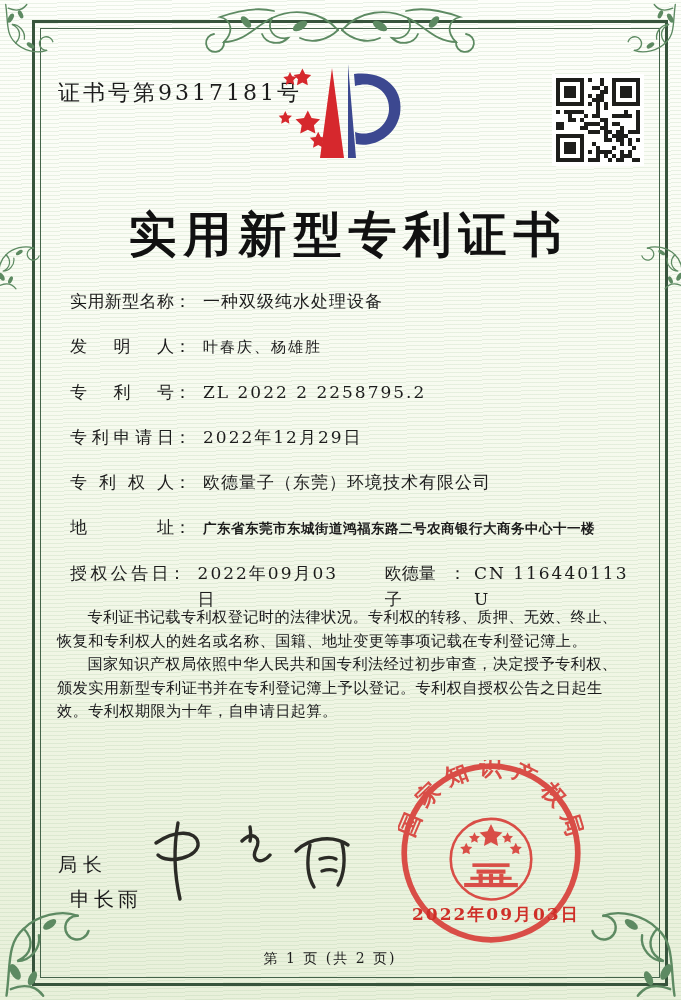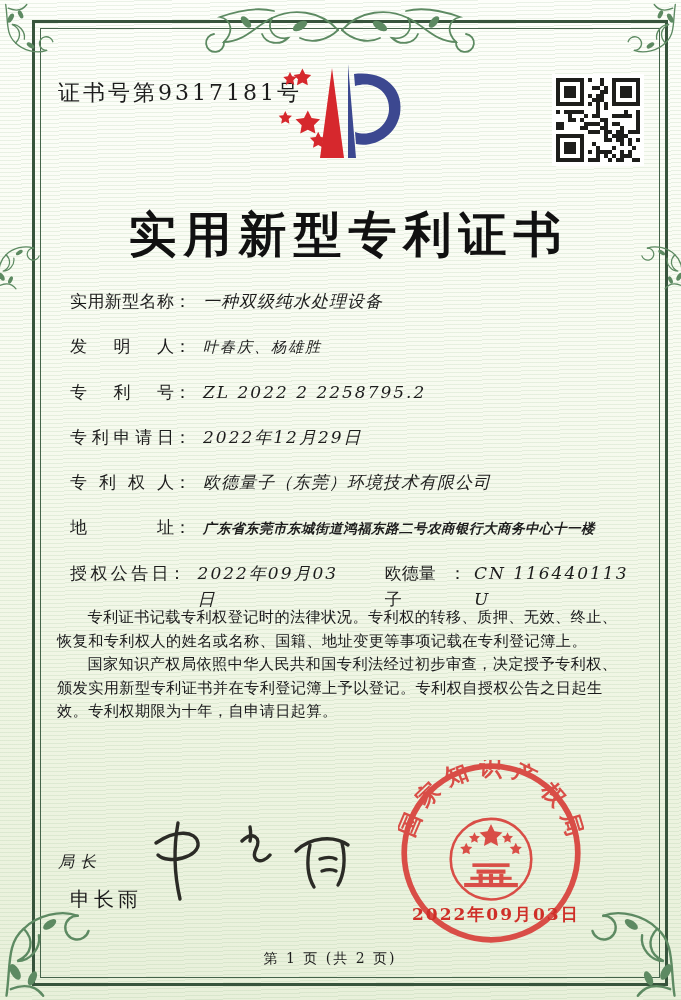--- a/index.html
+++ b/index.html
@@ -18,34 +18,34 @@
   .cert-no{position:absolute;left:58px;top:78px;font-size:22px;letter-spacing:3px;}
   .logo{position:absolute;left:270px;top:60px;}
   .qr{position:absolute;left:552px;top:74px;width:92px;height:92px;background:#fff;}
   .title{position:absolute;left:8px;top:203px;width:100%;text-align:center;
          font-size:48px;font-weight:700;letter-spacing:7px;color:#111;}
 
   .fields{position:absolute;left:58px;top:288px;width:572px;margin-left:12px;}
   .row{display:flex;align-items:baseline;line-height:26px;margin-bottom:19px;font-size:17px;}
   .lbl{display:inline-block;width:104px;text-align:justify;text-align-last:justify;white-space:nowrap;}
   .colon{margin-right:12px;}
-  .val{letter-spacing:1px;font-style:italic;}
+  .val{letter-spacing:1px;}
   .val-name{font-size:15px;letter-spacing:2px;}
   .val-num{letter-spacing:2px;}
   .val-addr{font-size:13.5px;font-weight:700;letter-spacing:0.5px;}
   .pair2{margin-left:36px;display:flex;align-items:baseline;}
   .pair2 .colon{margin-right:8px;}
 
   .paras{position:absolute;left:57px;top:606px;width:570px;font-size:15.2px;line-height:23.5px;color:#18181a;}
   .paras p{margin:0;text-indent:2em;letter-spacing:0.4px;}
 
   .seal{position:absolute;left:398px;top:760px;width:186px;height:186px;opacity:0.93;}
   .seal-date{position:absolute;left:412px;top:903px;width:180px;font-size:17px;font-weight:700;
              color:#cf2f28;letter-spacing:2px;white-space:nowrap;}
-  .sig-title{position:absolute;left:58px;top:852px;font-size:16px;letter-spacing:6px;font-style:italic;}
+  .sig-title{position:absolute;left:58px;top:852px;font-size:19px;letter-spacing:6px;}
   .sig-name{position:absolute;left:70px;top:886px;font-size:20px;letter-spacing:4px;}
   .sig-script{position:absolute;left:138px;top:815px;}
   .footer{position:absolute;left:0;top:950px;width:660px;text-align:center;font-size:14px;letter-spacing:2px;}
 </style>
 </head>
 <body>
 
 <div class="page">
 
   <svg class="orn" width="681" height="1000" viewBox="0 0 681 1000">

